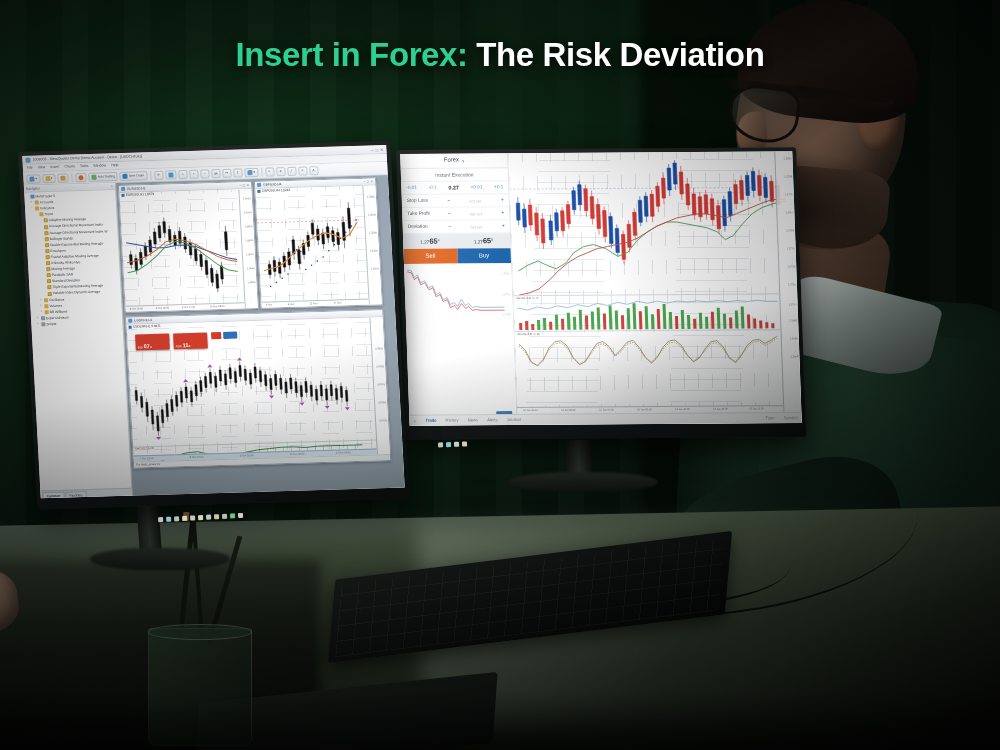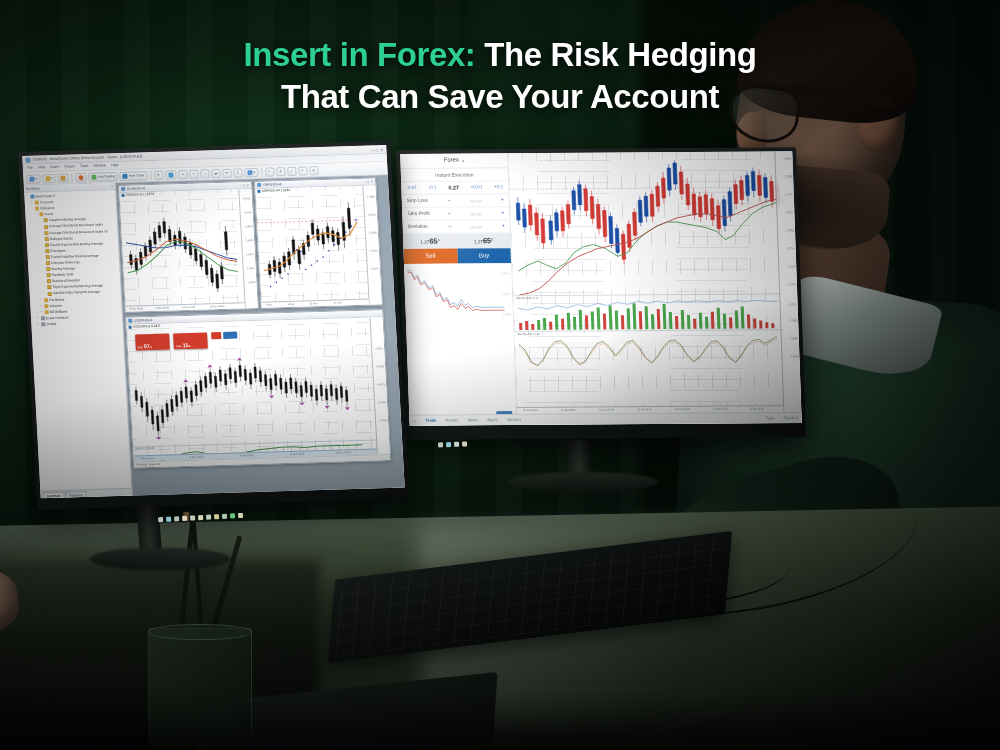--- a/index.html
+++ b/index.html
@@ -1375,18 +1375,17 @@
     <span class="led" style="background:#9fd8e8"></span>
     <span class="led" style="background:#dce4d8"></span>
     <span class="led" style="background:#e8e2c8"></span>
   </div>
 
   <div class="bg-vignette"></div>
   <div class="desk-front-shadow"></div>
 
   <div class="title-block">
     <div class="title-line">
-      <span class="title-accent">Insert in Forex:</span><span> The Risk Hedging</span>
+      <span class="title-accent">Insert in Forex:</span><span> The Risk Deviation</span>
     </div>
-    <div class="title-line">That Can Save Your Account</div>
   </div>
 
 </div>
 
 </body></html>

